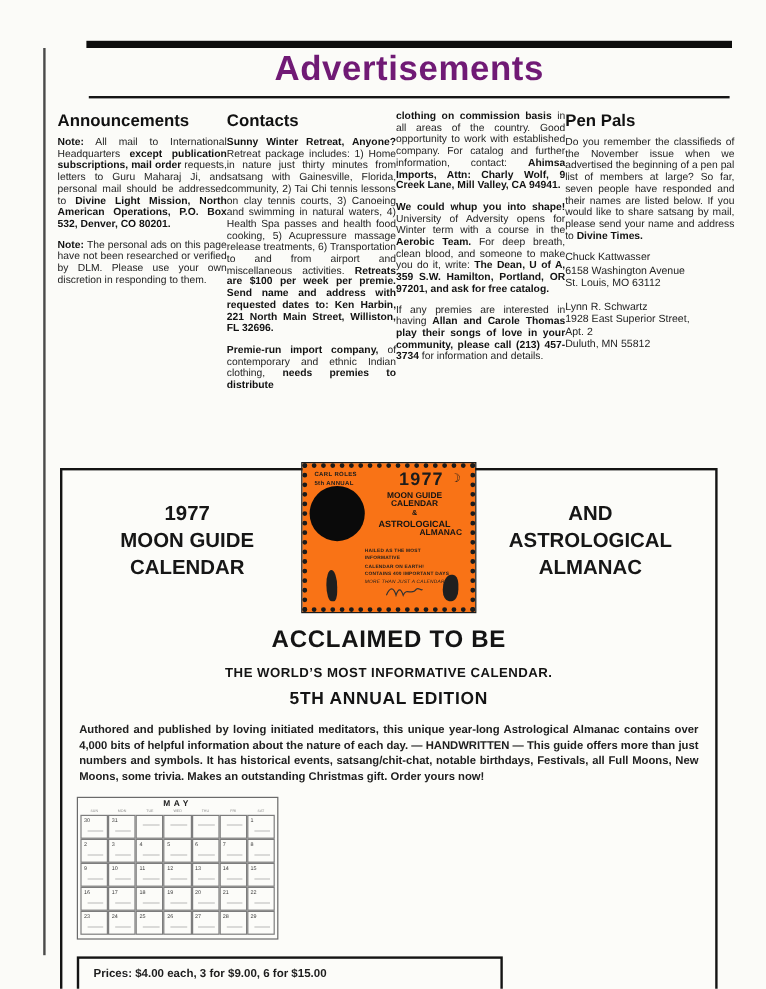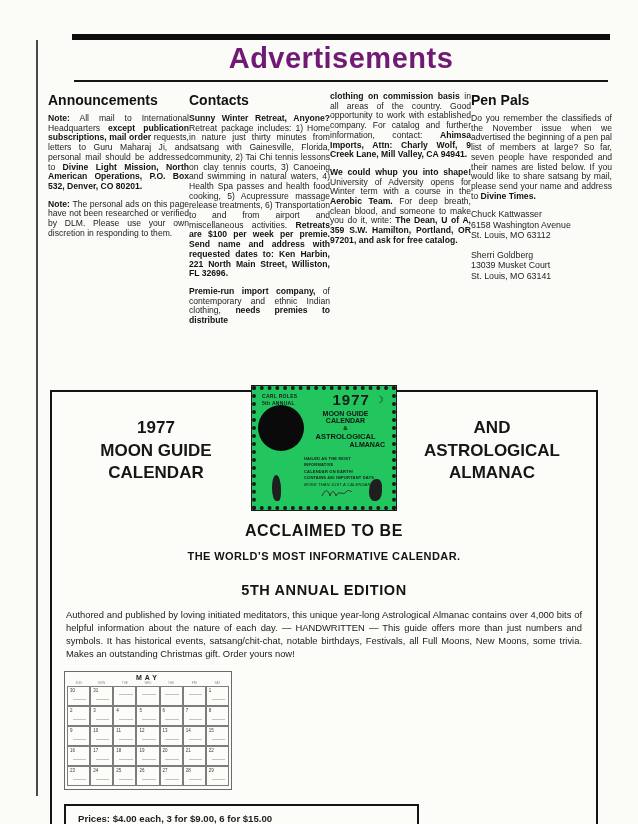--- a/index.html
+++ b/index.html
@@ -33,43 +33,43 @@
     position:absolute; left:50px; right:40px; top:390px;
     border:2px solid #141414; background:#fcfcf9; padding-bottom:6px;
   }
   .ad-toprow { display:flex; align-items:center; justify-content:space-between; padding:0 8px; }
   .ad-sidetitle { flex:1; text-align:center; font-size:17px; font-weight:bold; line-height:1.32; white-space:pre-line; color:#161616; }
 
   
   .cover {
     flex:0 0 auto; width:144px; height:124px; margin-top:-6px;
     border:4px dotted #1b1b1b; outline:1px solid #1b1b1b;
-    background:#22c55e; position:relative;
+    background:#f97316; position:relative;
   }
   .cover-pub { position:absolute; top:3px; left:6px; font-size:5px; font-weight:bold; line-height:1.3; white-space:pre-line; letter-spacing:0.3px; }
   .cover-year { position:absolute; top:1px; right:7px; font-size:15px; font-weight:bold; letter-spacing:1px; }
   .cover-year .moon-glyph { font-family:"DejaVu Sans", sans-serif; font-size:10px; vertical-align:2px; }
   .cover-moon { position:absolute; top:15px; left:2px; width:46px; height:46px; background:#0a0a0a; border-radius:50%; }
   .cover-titles { position:absolute; top:20px; left:46px; right:3px; text-align:center; font-weight:bold; color:#141414; }
   .cover-t1 { font-size:7px; }
   .cover-amp { font-size:6px; margin-top:1px; }
   .cover-t2 { font-size:7.5px; margin-top:1px; }
   .cover-t3 { font-size:7px; text-align:right; padding-right:4px; }
   .cover-tags { position:absolute; top:66px; left:48px; right:16px; font-size:4px; line-height:1.6; font-weight:bold; letter-spacing:0.2px; }
   .cover-tags .it { font-style:italic; font-weight:normal; }
   .cover-fig-l { position:absolute; bottom:5px; left:16px; width:9px; height:26px; background:#1f1f1f; border-radius:45% 55% 30% 50%; }
   .cover-fig-r { position:absolute; bottom:5px; right:10px; width:13px; height:22px; background:#1f1f1f; border-radius:55% 35% 45% 40%; }
   .cover-sig { position:absolute; bottom:7px; left:64px; }
 
   .ad-acclaim { text-align:center; margin-top:12px; font-weight:bold; color:#141414; }
-  .ad-acclaim .l1 { font-size:16px; letter-spacing:0.6px; }
+  .ad-acclaim .l1 { font-size:20px; letter-spacing:0.6px; }
   .ad-acclaim .l2 { font-size:11px; letter-spacing:0.4px; margin-top:10px; }
-  .ad-acclaim .l3 { font-size:14.5px; letter-spacing:0.6px; margin-top:20px; }
-
-  .ad-body { margin:10px 14px 0; font-size:9.4px; line-height:1.4; text-align:justify; color:#202020; }
+  .ad-acclaim .l3 { font-size:14.5px; letter-spacing:0.6px; margin-top:8px; }
+
+  .ad-body { margin:10px 14px 0; font-size:9.4px; line-height:1.4; text-align:justify; color:#202020;font-weight:bold; }
 
   .ad-bottomrow { display:flex; gap:14px; margin:10px 12px 0; align-items:flex-start;flex-direction:column; }
 
   
   .minical { flex:0 0 auto; width:168px; border:1px solid #6a6a6a; background:#fcfcf9; padding:2px 2px 3px; }
   .minical-month { text-align:center; font-size:7px; font-weight:bold; letter-spacing:3px; color:#222; }
   .mc-head .mc-row { display:flex; }
   .mc-head .mc-cell { flex:1; font-size:3px; color:#8a8a8a; text-align:center; border:none; height:5px; }
   .mc-grid .mc-row { display:flex; }
   .mc-grid .mc-cell {
@@ -111,31 +111,33 @@
 
   <div class="col">
     <h2>Contacts</h2>
     <p><b>Sunny Winter Retreat, Anyone?</b><span> Retreat package includes: 1) Home in nature just thirty minutes from satsang with Gainesville, Florida, community, 2) Tai Chi tennis lessons on clay tennis courts, 3) Canoeing and swimming in natural waters, 4) Health Spa passes and health food cooking, 5) Acupressure massage release treatments, 6) Transportation to and from airport and miscellaneous activities. </span><b>Retreats are $100 per week per premie. Send name and address with requested dates to: Ken Harbin, 221 North Main Street, Williston, FL 32696.</b></p>
     <p><b>Premie-run import company,</b><span> of contemporary and ethnic Indian clothing, </span><b>needs premies to distribute</b></p>
   </div>
 
   <div class="col">
     <p><b>clothing on commission basis</b><span> in all areas of the country. Good opportunity to work with established company. For catalog and further information, contact: </span><b>Ahimsa Imports, Attn: Charly Wolf, 9 Creek Lane, Mill Valley, CA  94941.</b></p>
     <p><b>We could whup you into shape!</b><span> University of Adversity opens for Winter term with a course in the </span><b>Aerobic Team.</b><span> For deep breath, clean blood, and someone to make you do it, write: </span><b>The Dean, U of A, 359 S.W. Hamilton, Portland, OR 97201, and ask for free catalog.</b></p>
+    <p><span>If any premies are interested in having </span><b>Allan and Carole Thomas play their songs of love in your community, please call (213) 457-3734</b><span> for information and details.</span></p>
   </div>
 
   <div class="col">
     <h2>Pen Pals</h2>
     <p><span>Do you remember the classifieds of the November issue when we advertised the beginning of a pen pal list of members at large? So far, seven people have responded and their names are listed below. If you would like to share satsang by mail, please send your name and address to </span><b>Divine Times.</b></p>
     <div class="addr">Chuck Kattwasser
 6158 Washington Avenue
 St. Louis, MO  63112</div>
-    <div class="addr">Sherri Goldberg
-13039 Musket Court
-St. Louis, MO  63141</div>
+    <div class="addr">Lynn R. Schwartz
+1928 East Superior Street,
+Apt. 2
+Duluth, MN  55812</div>
   </div>
 
 </div>
 
 <div class="adbox">
 
   <div class="ad-toprow">
     <div class="ad-sidetitle">1977
 MOON GUIDE
 CALENDAR</div>

